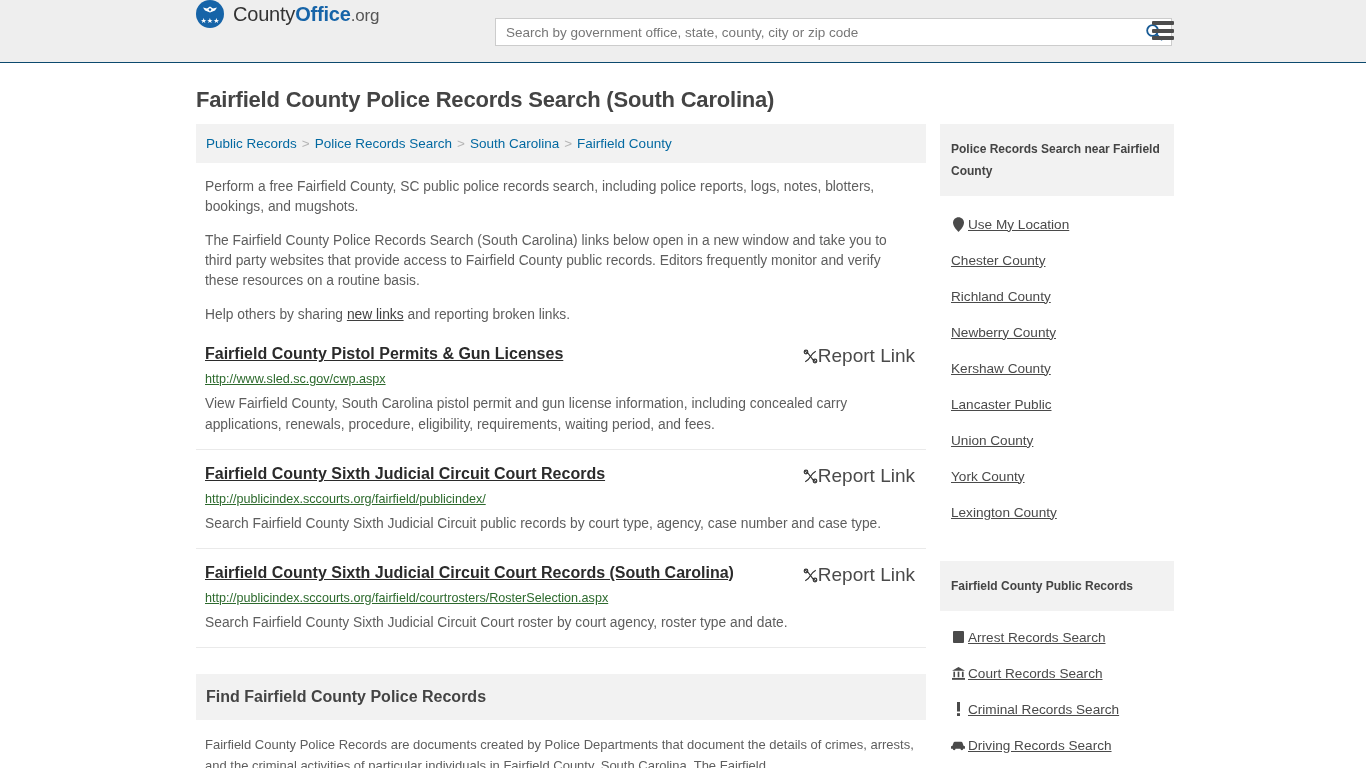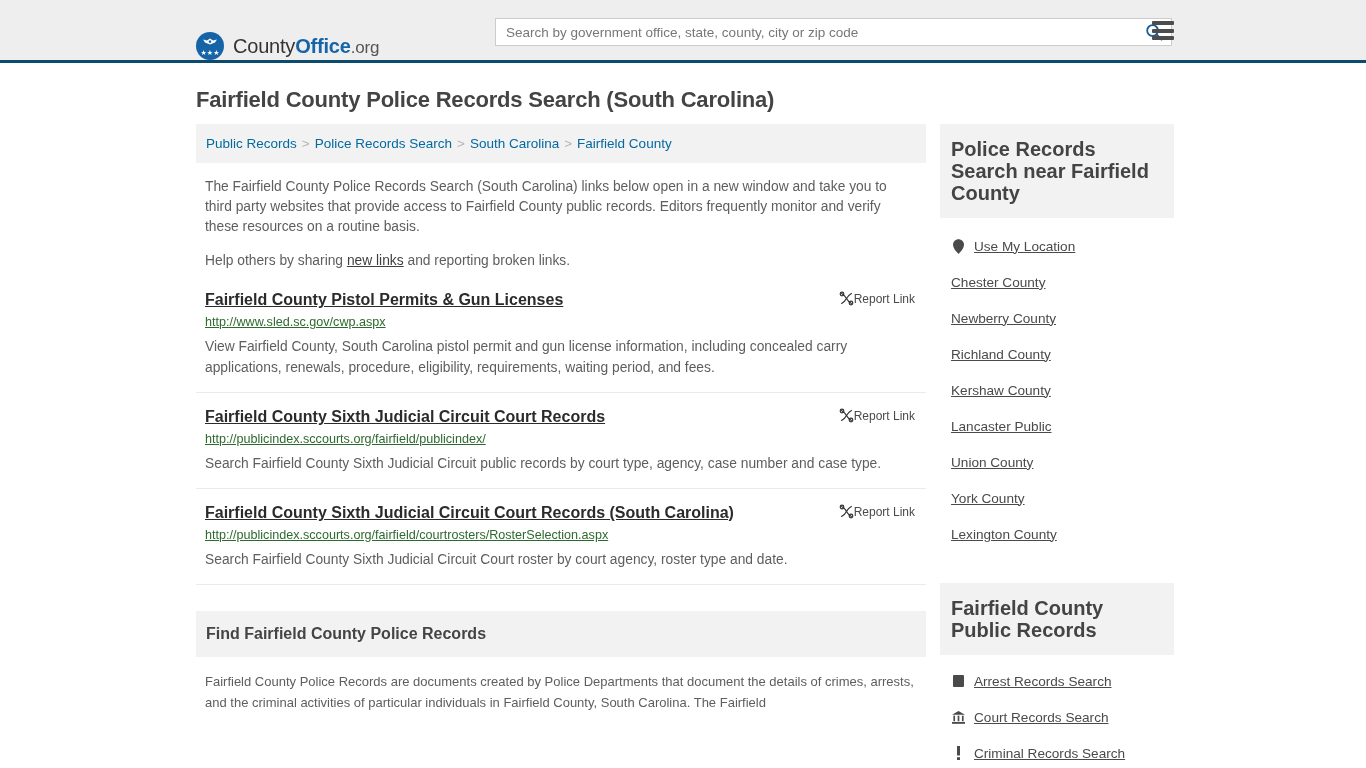--- a/index.html
+++ b/index.html
@@ -8,23 +8,23 @@
     width: 1366px; height: 768px;
     overflow: hidden;
     background: #ffffff;
     font-family: "Liberation Sans", sans-serif;
   }
 
   
   .site-header {
     height: 63px;
     background: #eeeeee;
-    border-bottom: 3px solid #0c4a6e;
-    display: flex;
-    align-items: flex-end;
+    border-bottom: 1px solid #0c4a6e;
+    display: flex;
+    align-items: flex-start;
     position: relative;
   }
   .brand {
     display: flex;
     align-items: center;
     margin-left: 196px;
     text-decoration: none;
   }
   .brand-mark {
     width: 28px; height: 28px;
@@ -173,21 +173,21 @@
     color: #2b2b2b;
     text-decoration: underline;
     line-height: 20px;
     max-width: 600px;
   }
   .report-link {
     display: flex;
     align-items: center;
     gap: 0;
     color: #4a4a4a;
-    font-size: 12px;
+    font-size: 19px;
     white-space: nowrap;
     padding-top: 1px;
     cursor: pointer;
     margin-right: 2px;
   }
   .listing-url {
     display: block;
     margin-top: 4px;
     font-size: 12.6px;
     color: #2d6a2d;
@@ -213,32 +213,32 @@
     padding: 14px 9px 0 9px;
     font-size: 13px;
     line-height: 21px;
     color: #5e5e5e;
   }
 
   
   .side-panel-head {
     background: #f2f2f2;
     padding: 14px 11px;
-    font-size: 20px;
+    font-size: 12px;
     font-weight: bold;
     color: #444444;
     line-height: 22px;
     margin-top: 11px;
   }
   .side-panel-head.second { margin-top: 31px; }
   .side-list { padding: 0; margin: 0; list-style: none; }
   .side-list li {
     display: flex;
     align-items: center;
-    gap: 9px;
+    gap: 3px;
     padding: 0 11px;
     height: 36px;
   }
   .side-list li a {
     color: #4a4a4a;
     font-size: 13.6px;
     text-decoration: underline;
   }
   .side-ico {
     width: 14px;
@@ -289,20 +289,21 @@
 <div class="page">
   <div class="page-inner">
 
     <div class="col-main">
 
       <div class="breadcrumb">
         <a href="#">Public Records</a><span class="sep">&gt;</span><a href="#">Police Records Search</a><span class="sep">&gt;</span><a href="#">South Carolina</a><span class="sep">&gt;</span><a href="#">Fairfield County</a>
       </div>
 
       <div class="intro">
+        <p>Perform a free Fairfield County, SC public police records search, including police reports, logs, notes, blotters, bookings, and mugshots.</p>
         <p>The Fairfield County Police Records Search (South Carolina) links below open in a new window and take you to third party websites that provide access to Fairfield County public records. Editors frequently monitor and verify these resources on a routine basis.</p>
         <p><span>Help others by sharing </span><a class="inline-link" href="#">new links</a><span> and reporting broken links.</span></p>
       </div>
 
       <div class="listing">
         <div class="listing-head">
           <a class="listing-title" href="#">Fairfield County Pistol Permits &amp; Gun Licenses</a>
           <span class="report-link">
             <svg width="15" height="15" viewBox="0 0 20 20">
               <path d="M3 3 Q8 6 10 10 Q12 14 17 17" stroke="#333" stroke-width="1.6" fill="none"></path>
@@ -364,24 +365,24 @@
             <svg width="11" height="15" viewBox="0 0 12 16">
               <path d="M6 0 C2.7 0 0 2.7 0 6 C0 10.5 6 16 6 16 C6 16 12 10.5 12 6 C12 2.7 9.3 0 6 0 Z" fill="#4a4a4a"></path>
             </svg>
           </span>
           <a href="#">Use My Location</a>
         </li>
         <li class="plain">
           <a href="#">Chester County</a>
         </li>
         <li class="plain">
+          <a href="#">Richland County</a>
+        </li>
+        <li class="plain">
           <a href="#">Newberry County</a>
-        </li>
-        <li class="plain">
-          <a href="#">Richland County</a>
         </li>
         <li class="plain">
           <a href="#">Kershaw County</a>
         </li>
         <li class="plain">
           <a href="#">Lancaster Public</a>
         </li>
         <li class="plain">
           <a href="#">Union County</a>
         </li>

